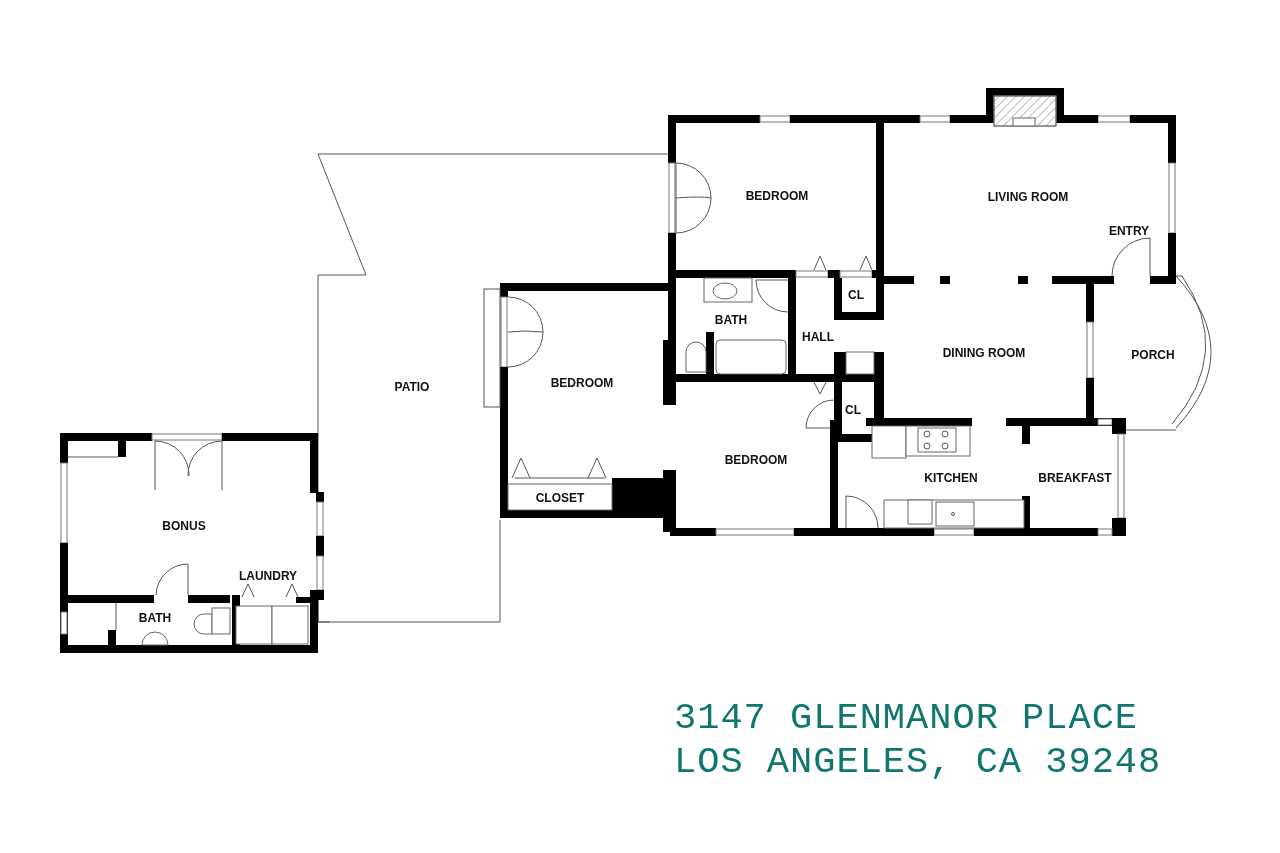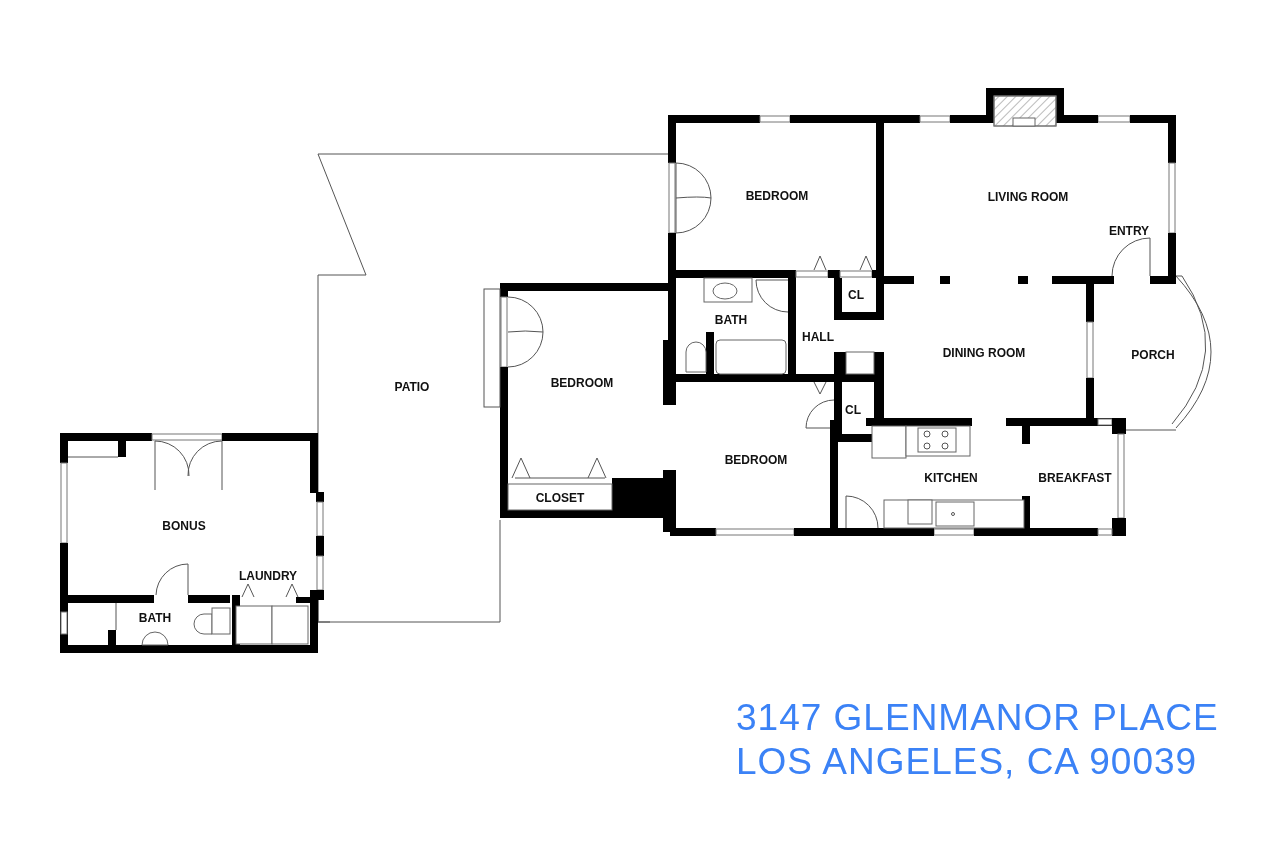--- a/index.html
+++ b/index.html
@@ -3,21 +3,21 @@
 <meta charset="utf-8">
 <style>
   html,body{margin:0;padding:0;background:#ffffff;}
   body{width:1280px;height:853px;position:relative;overflow:hidden;font-family:"Liberation Sans","DejaVu Sans",sans-serif;}
   #plan{position:absolute;left:0;top:0;width:1280px;height:853px;}
   .wall{fill:#000;}
   .thin{fill:none;stroke:#555;stroke-width:1;}
   .win{fill:#fff;stroke:#777;stroke-width:1;}
   .fixture{fill:#fff;stroke:#666;stroke-width:1;}
   .label{font-family:"Liberation Sans","DejaVu Sans",sans-serif;font-size:12px;font-weight:bold;fill:#111;text-anchor:middle;}
-  .addr{position:absolute;left:736px;font-family:Liberation Sans, sans-serif;font-size:37px;color:#3b82f6;letter-spacing:1px;white-space:nowrap;}
+  .addr{position:absolute;left:674px;font-family:Liberation Mono, monospace;font-size:37px;color:#0f766e;letter-spacing:1px;white-space:nowrap;}
   #addr1{top:697px;}
   #addr2{top:741px;}
 </style>
 </head>
 <body>
 
 <svg id="plan" viewBox="0 0 1280 853" xmlns="http://www.w3.org/2000/svg">
 
   <g>
     <polyline class="thin" points="670,154 318,154 366,275 318,275 318,622 500,622 500,520"></polyline>
@@ -230,13 +230,13 @@
   <text class="label" x="756" y="464">BEDROOM</text>
   <text class="label" x="560" y="502">CLOSET</text>
   <text class="label" x="951" y="482">KITCHEN</text>
   <text class="label" x="1075" y="482">BREAKFAST</text>
   <text class="label" x="184" y="530">BONUS</text>
   <text class="label" x="268" y="580">LAUNDRY</text>
   <text class="label" x="155" y="622">BATH</text>
 </svg>
 
 <div class="addr" id="addr1">3147 GLENMANOR PLACE</div>
-<div class="addr" id="addr2">LOS ANGELES, CA 90039</div>
+<div class="addr" id="addr2">LOS ANGELES, CA 39248</div>
 
 </body></html>

